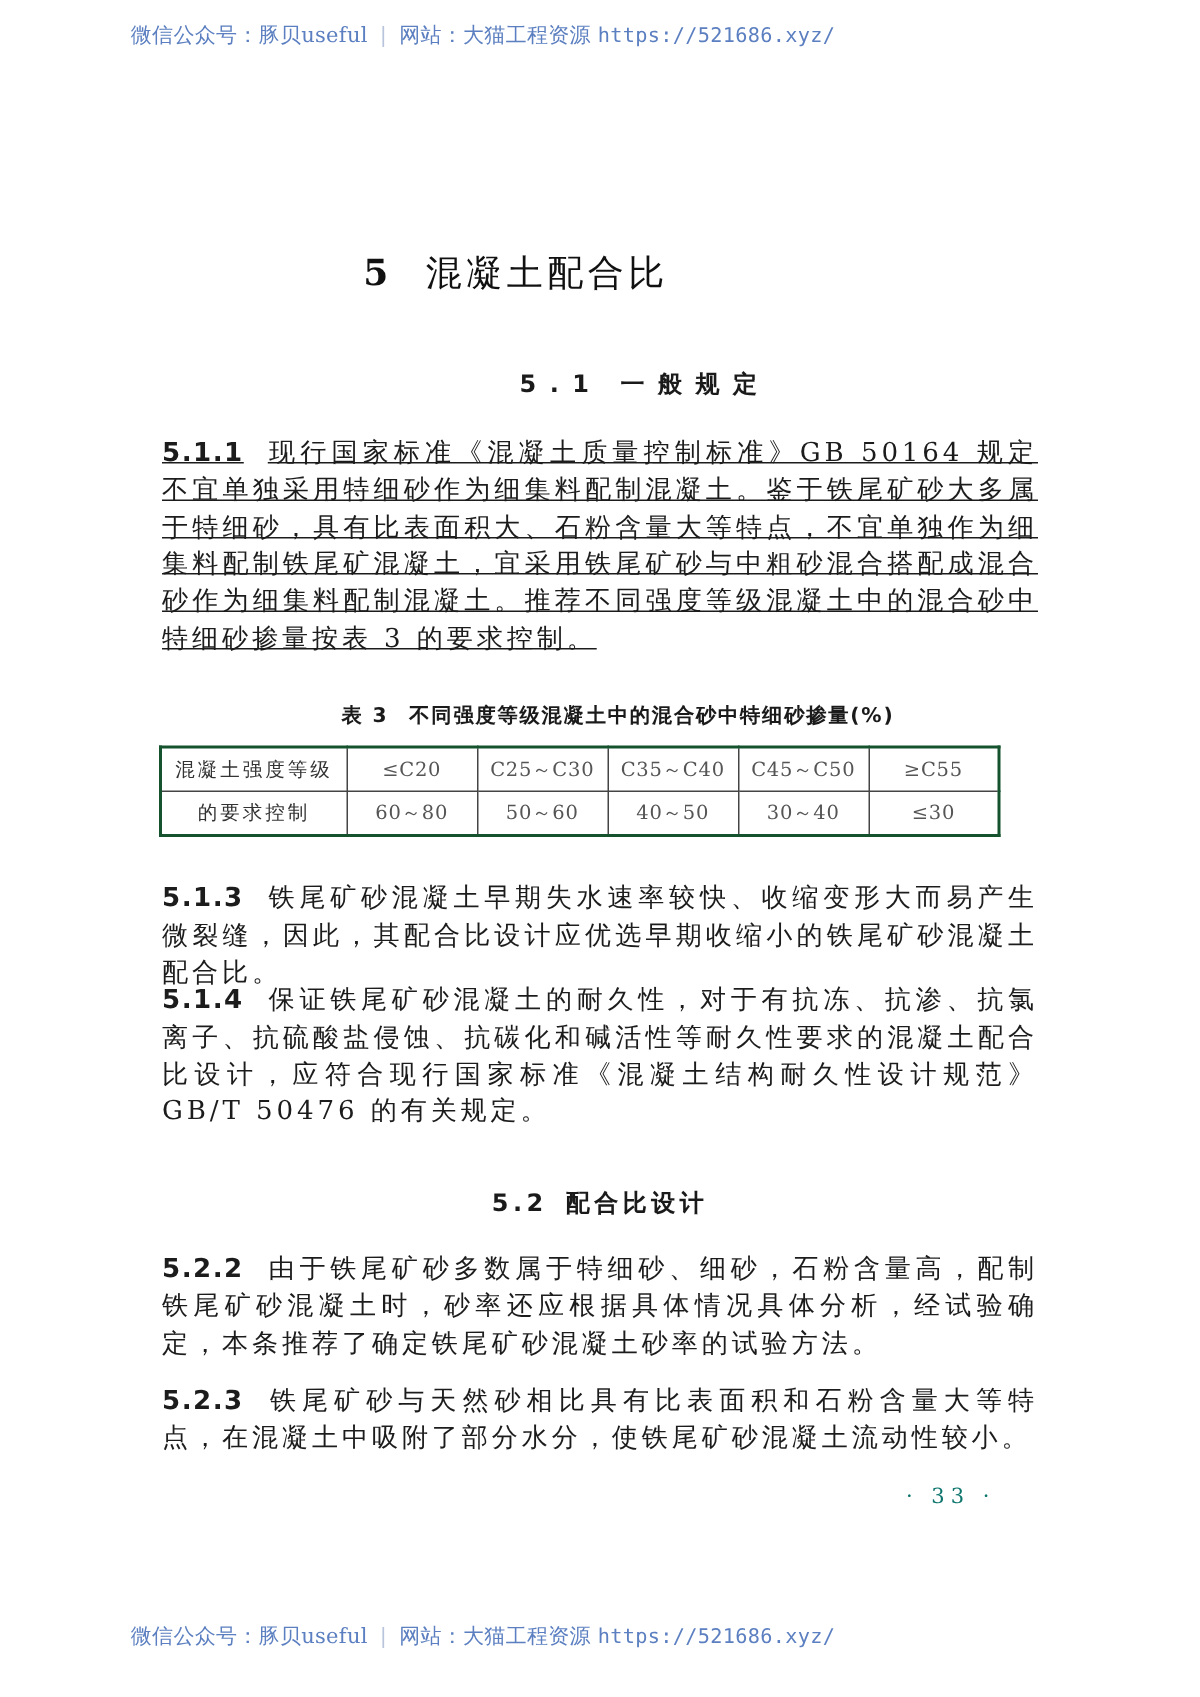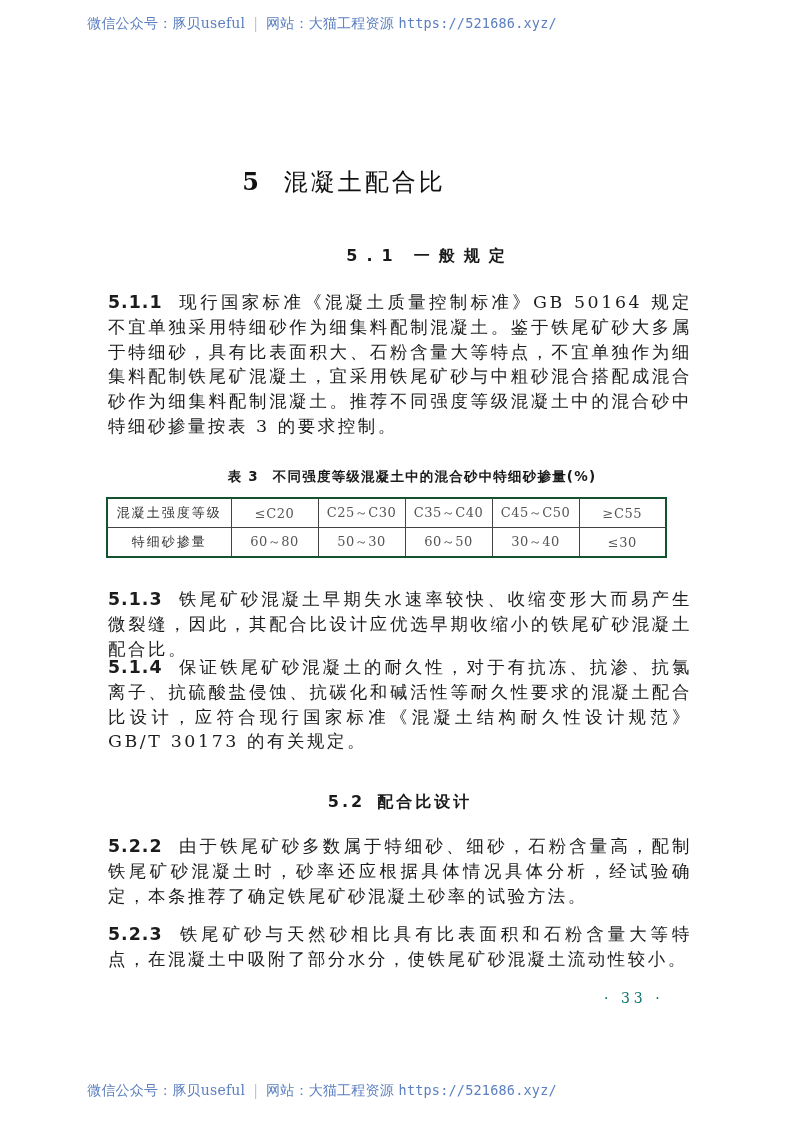--- a/index.html
+++ b/index.html
@@ -35,21 +35,21 @@
 
   .para {
     position: absolute; left: 108px; width: 584px;
     font-size: 17.4px; line-height: 24.8px; letter-spacing: 2.6px;
     text-align: justify; color: #1c1c1c;
   }
   .para .clause {
     font-family: "DejaVu Sans", "Liberation Sans", sans-serif;
     font-weight: bold; letter-spacing: 1px; margin-right: 16px;
   }
-  .p-511 { top: 290px; }
+  .p-511 { top: 290px; text-decoration: underline; }
   .p-513 { top: 587px; }
   .p-514 { top: 655px; }
   .p-522 { top: 834px; }
   .p-523 { top: 922px; }
 
   .table-caption {
     position: absolute; top: 468px; left: 0; width: 800px; text-align: center;
     font-family: "DejaVu Sans", "Liberation Sans", sans-serif;
     font-weight: bold; font-size: 13.5px; letter-spacing: 1.2px; color: #1a1a1a; margin-left: 12px;
   }
@@ -110,36 +110,36 @@
   <tbody>
       <tr>
     <td class="rowhead">混凝土强度等级</td>
     <td>≤C20</td>
     <td>C25～C30</td>
     <td>C35～C40</td>
     <td>C45～C50</td>
     <td>≥C55</td>
   </tr>
   <tr>
-    <td class="rowhead">特细砂掺量</td>
+    <td class="rowhead">的要求控制</td>
     <td>60～80</td>
-    <td>50～30</td>
-    <td>60～50</td>
+    <td>50～60</td>
+    <td>40～50</td>
     <td>30～40</td>
     <td>≤30</td>
   </tr>
 </tbody>
   </table>
 
 <div class="para p-513">
   <span class="clause">5.1.3</span><span>铁尾矿砂混凝土早期失水速率较快、收缩变形大而易产生微裂缝，因此，其配合比设计应优选早期收缩小的铁尾矿砂混凝土配合比。</span>
 </div>
 
 <div class="para p-514">
-  <span class="clause">5.1.4</span><span>保证铁尾矿砂混凝土的耐久性，对于有抗冻、抗渗、抗氯离子、抗硫酸盐侵蚀、抗碳化和碱活性等耐久性要求的混凝土配合比设计，应符合现行国家标准《混凝土结构耐久性设计规范》GB/T 30173 的有关规定。</span>
+  <span class="clause">5.1.4</span><span>保证铁尾矿砂混凝土的耐久性，对于有抗冻、抗渗、抗氯离子、抗硫酸盐侵蚀、抗碳化和碱活性等耐久性要求的混凝土配合比设计，应符合现行国家标准《混凝土结构耐久性设计规范》GB/T 50476 的有关规定。</span>
 </div>
 
 <div class="section-title sec-52">
   <span class="num">5.2</span><span>配合比设计</span>
 </div>
 
 <div class="para p-522">
   <span class="clause">5.2.2</span><span>由于铁尾矿砂多数属于特细砂、细砂，石粉含量高，配制铁尾矿砂混凝土时，砂率还应根据具体情况具体分析，经试验确定，本条推荐了确定铁尾矿砂混凝土砂率的试验方法。</span>
 </div>
 

